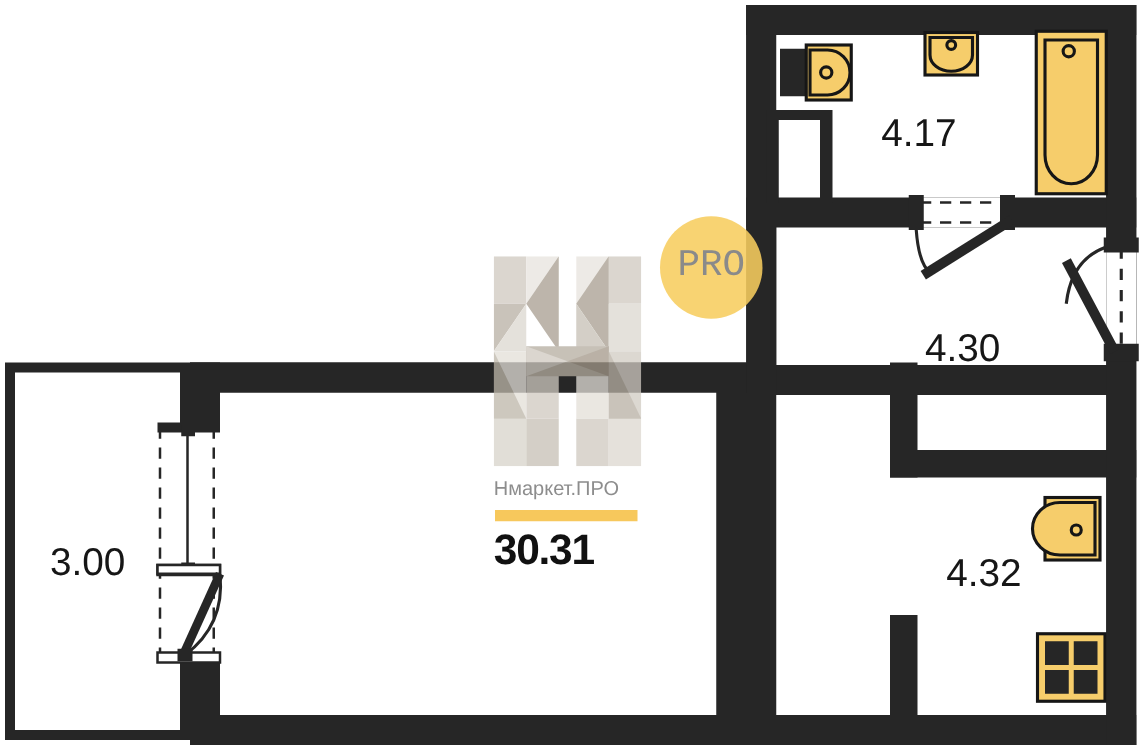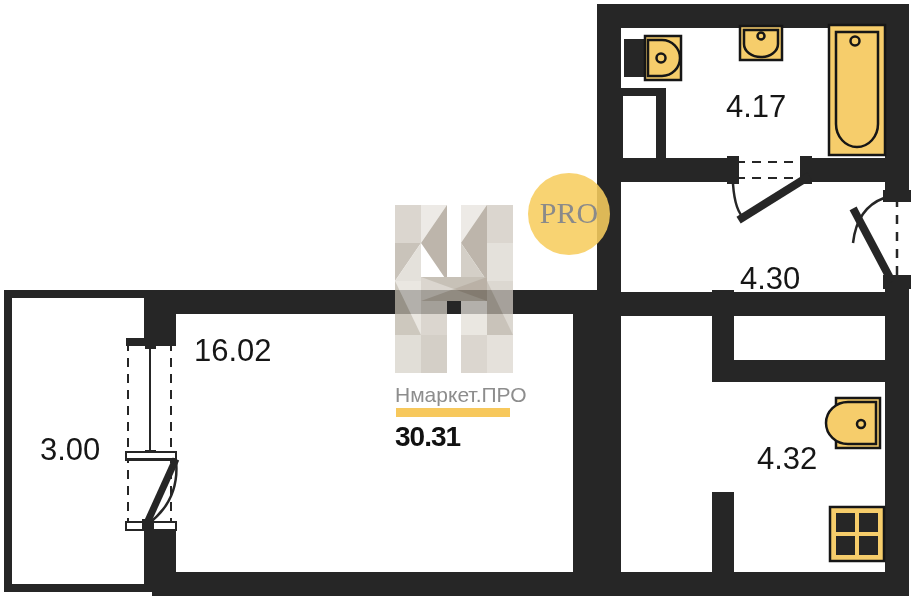--- a/index.html
+++ b/index.html
@@ -52,42 +52,42 @@
     left: 12px;
     top: 0px;
     width: 118px;
     height: 168px;
     opacity: 0.75;
   }
   #wm-name {
     position: absolute;
     left: 12px;
     top: 178px;
-    font-size: 21px;
+    font-size: 16px;
     color: #8d8d8d;
     font-family: "Liberation Sans", sans-serif;
     white-space: nowrap;
     text-align: right;
   }
   #wm-bar {
     position: absolute;
     left: 13px;
     top: 203px;
     width: 114px;
     height: 9px;
     background: #f6c košík;
   }
   #wm-bar {
     background: #f7c85c;
   }
   #wm-total {
     position: absolute;
     left: 12px;
     top: 216px;
-    font-size: 28px;
+    font-size: 34px;
     font-weight: bold;
     color: #111111;
     font-family: "Liberation Sans", sans-serif;
     white-space: nowrap;
     letter-spacing: -1px;
   }
   #pro-badge {
     position: absolute;
     left: 528px;
     top: 173px;
@@ -96,21 +96,21 @@
     border-radius: 50%;
     background: rgba(247, 205, 94, 0.88);
     display: flex;
     align-items: center;
     justify-content: center;
     pointer-events: none;
   }
   #pro-badge-text {
     font-size: 30px;
     color: #8a8a8a;
-    font-family: Liberation Serif, serif;
+    font-family: Liberation Mono, monospace;
     letter-spacing: 0px;
     margin-top: -2px;
   }
 </style>
 </head>
 <body>
 
 <div id="plan-root">
 
   <svg class="plan-svg" viewBox="0 0 913 600">
@@ -238,23 +238,22 @@
       <rect x="836" y="513" width="19" height="19" fill="#262626"></rect>
       <rect x="859" y="513" width="19" height="19" fill="#262626"></rect>
       <rect x="836" y="536" width="19" height="19" fill="#262626"></rect>
       <rect x="859" y="536" width="19" height="19" fill="#262626"></rect>
     </g>
 
   </svg>
 
   <div class="area-label big" style="left:40px; top:432px;">3.00</div>
 
-  <div class="area-label big" style="left:194px; top:333px;">16.02</div>
-
-  <div class="area-label big" style="left:705px; top:89px;margin-left:21px;">4.17</div>
+
+  <div class="area-label big" style="left:705px; top:89px;">4.17</div>
 
   <div class="area-label big" style="left:740px; top:222px;margin-top:39px;">4.30</div>
 
   <div class="area-label big" style="left:757px; top:441px;">4.32</div>
 
   <div id="watermark">
 
     <svg id="wm-logo" viewBox="0 0 118 168">
 
       <polygon points="0,0 26,0 26,38 0,38" fill="#cfc9c0"></polygon>

